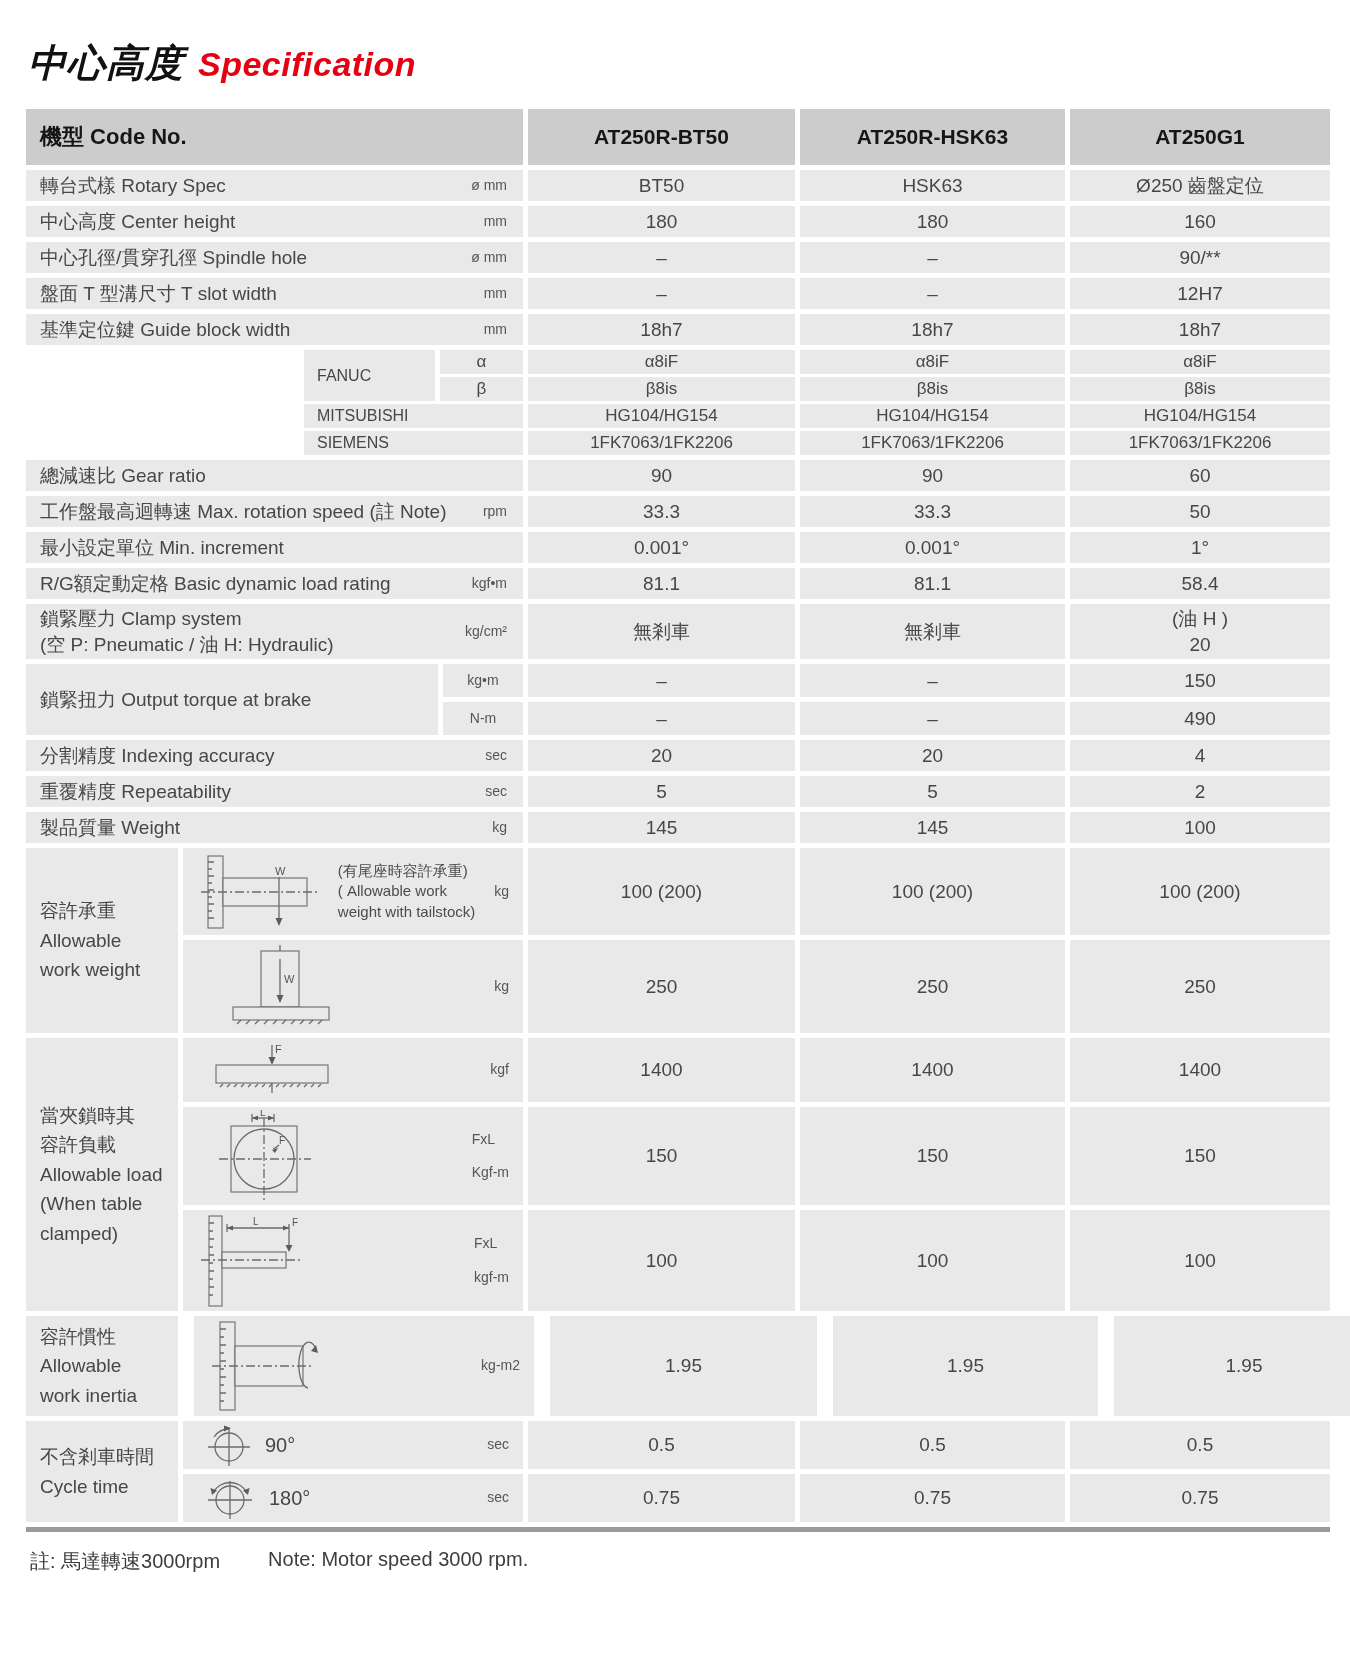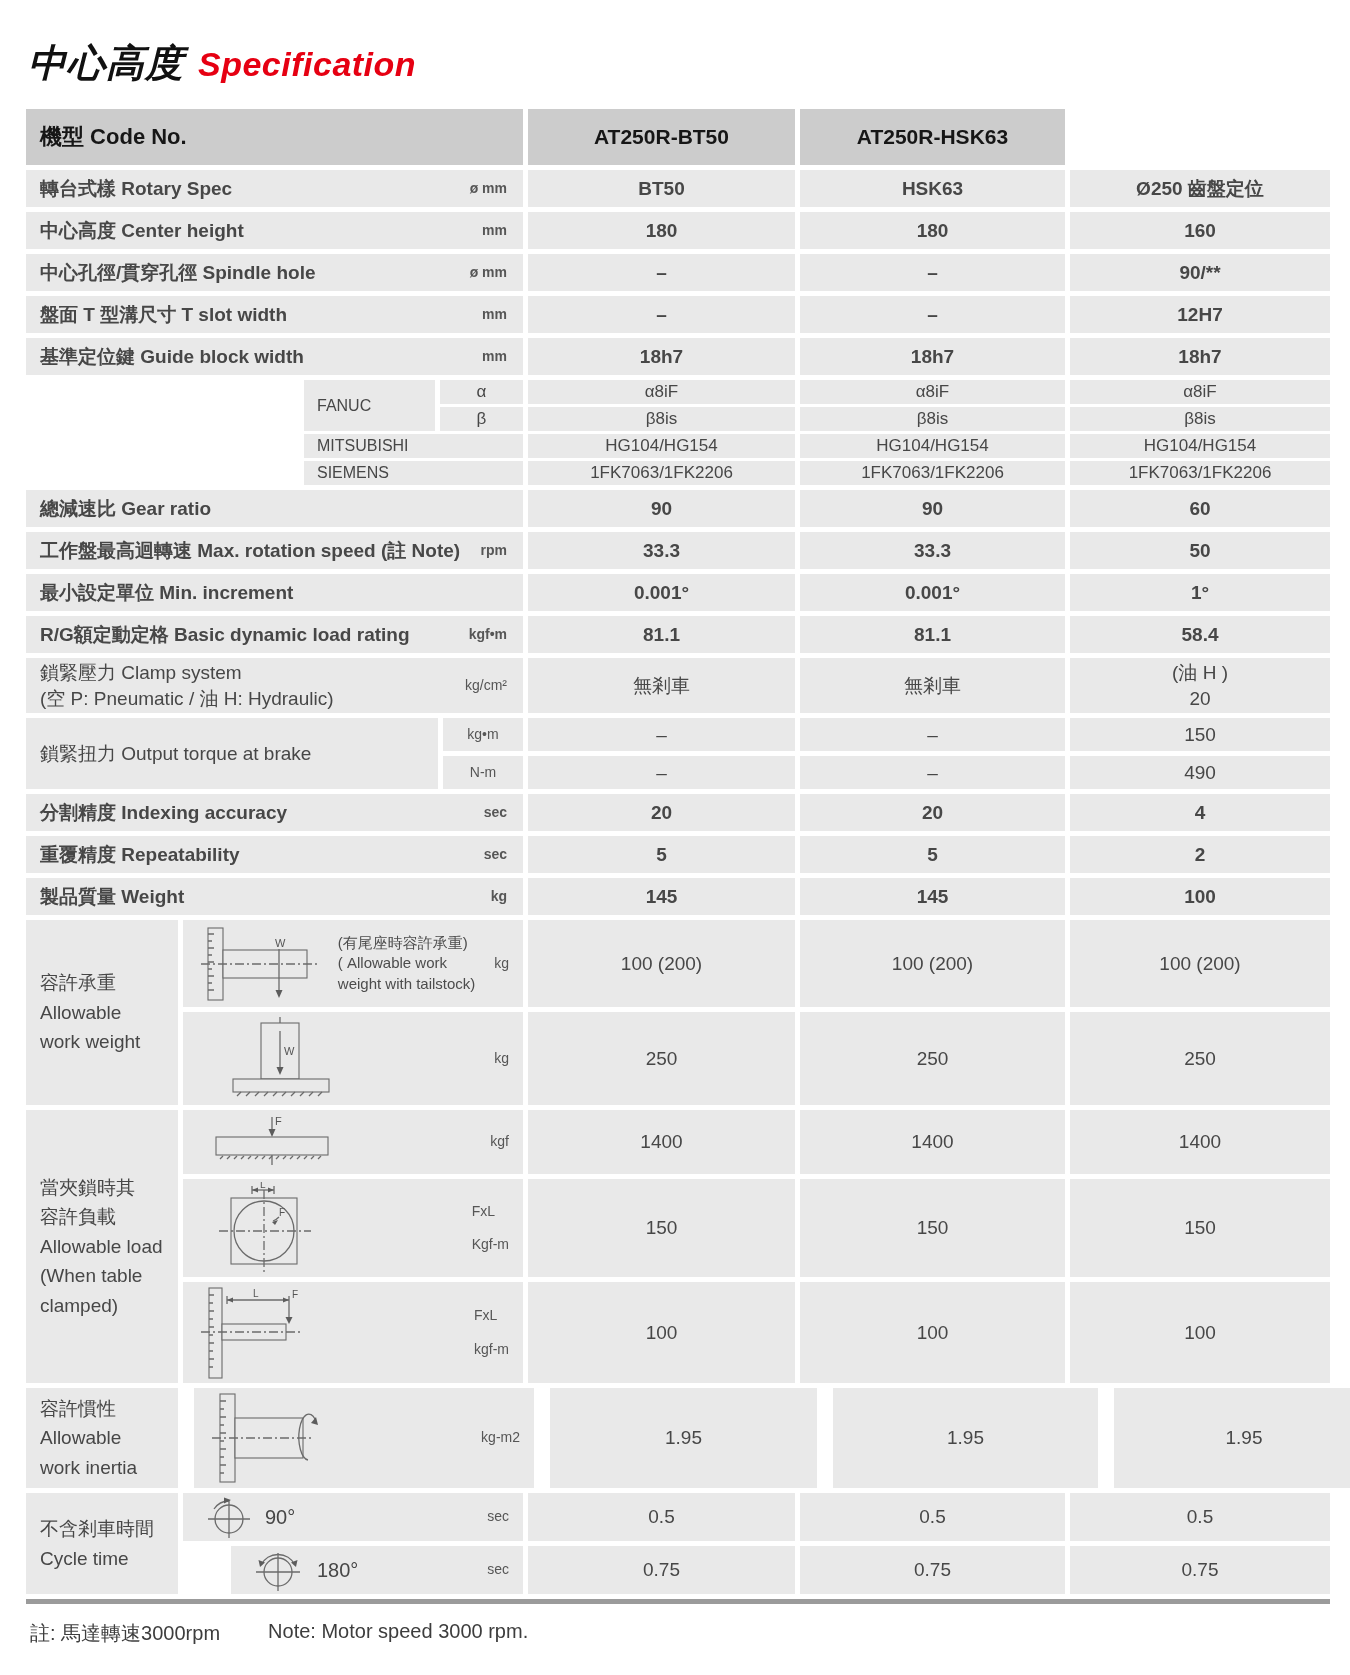--- a/index.html
+++ b/index.html
@@ -13,21 +13,21 @@
 
   
   .tbl{width:1304px;}
   .r{display:flex;gap:5px;margin-bottom:5px;}
   .c{background:#e9e9e9;display:flex;align-items:center;box-sizing:border-box;color:#474747;}
   .lab{width:497px;justify-content:space-between;padding:0 16px 0 14px;}
   .lt{font-size:19px;white-space:nowrap;}
   .unit{font-size:14px;color:#565656;white-space:pre-line;text-align:center;line-height:1.25;}
   .v{justify-content:center;font-size:19px;text-align:center;}
   .v1{width:267px;}.v2{width:265px;}.v3{width:260px;}
-  .h31{height:37px;font-weight:bold;}
+  .h31{height:31px;}
   .prewrap{white-space:pre-line;text-align:center;line-height:1.35;}
 
   
   .hdr .c{background:#cccccc;color:#161616;font-weight:bold;}
   .hdr{height:56px;}
   .hdr .lab{font-size:22px;}
   .hdr .v{font-size:21px;}
 
   
   .motor{display:grid;grid-template-columns:273px 131px 83px 267px 265px 260px;gap:3px 5px;grid-auto-rows:24px;margin-bottom:5px;}
@@ -82,20 +82,21 @@
   </div>
 
   <div class="tbl">
 
     <div class="r hdr">
       <div class="c lab">
           <span>機型 Code No.</span>
         </div>
       <div class="c v v1">AT250R-BT50</div>
       <div class="c v v2">AT250R-HSK63</div>
+      <div class="c v v3">AT250G1</div>
     </div>
 
     <div class="r h31">
       <div class="c lab">
           <span class="lt">轉台式樣 Rotary Spec</span>
           <span class="unit">ø mm</span>
         </div>
       <div class="c v v1">BT50</div>
       <div class="c v v2">HSK63</div>
       <div class="c v v3">Ø250 齒盤定位</div>
@@ -390,21 +391,21 @@
           <path class="sk" d="M3 23h42M24 4v38"></path>
           <path class="sk" d="M9 13 A18 18 0 0 1 24 5"></path>
           <polygon class="skf" points="26,4 19,1.5 19,7.5"></polygon>
         </svg>
         <span class="angle">90°</span>
         <span class="unit">sec</span>
       </div>
       <div class="c v v1" style="grid-row:1;grid-column:3;">0.5</div>
       <div class="c v v2" style="grid-row:1;grid-column:4;">0.5</div>
       <div class="c v v3" style="grid-row:1;grid-column:5;">0.5</div>
-      <div class="c cycell" style="grid-row:2;grid-column:2;margin-left:48px;">
+      <div class="c cycell" style="grid-row:2;grid-column:2;">
         <svg width="50" height="42" viewBox="0 0 50 42">
           <circle class="sk" cx="25" cy="23" r="14"></circle>
           <path class="sk" d="M3 23h44M25 4v38"></path>
           <path class="sk" d="M8 16 A19 19 0 0 1 42 16"></path>
           <polygon class="skf" points="7,18 5.5,11 12,13.5"></polygon>
           <polygon class="skf" points="43,18 44.5,11 38,13.5"></polygon>
         </svg>
         <span class="angle">180°</span>
         <span class="unit">sec</span>
       </div>

